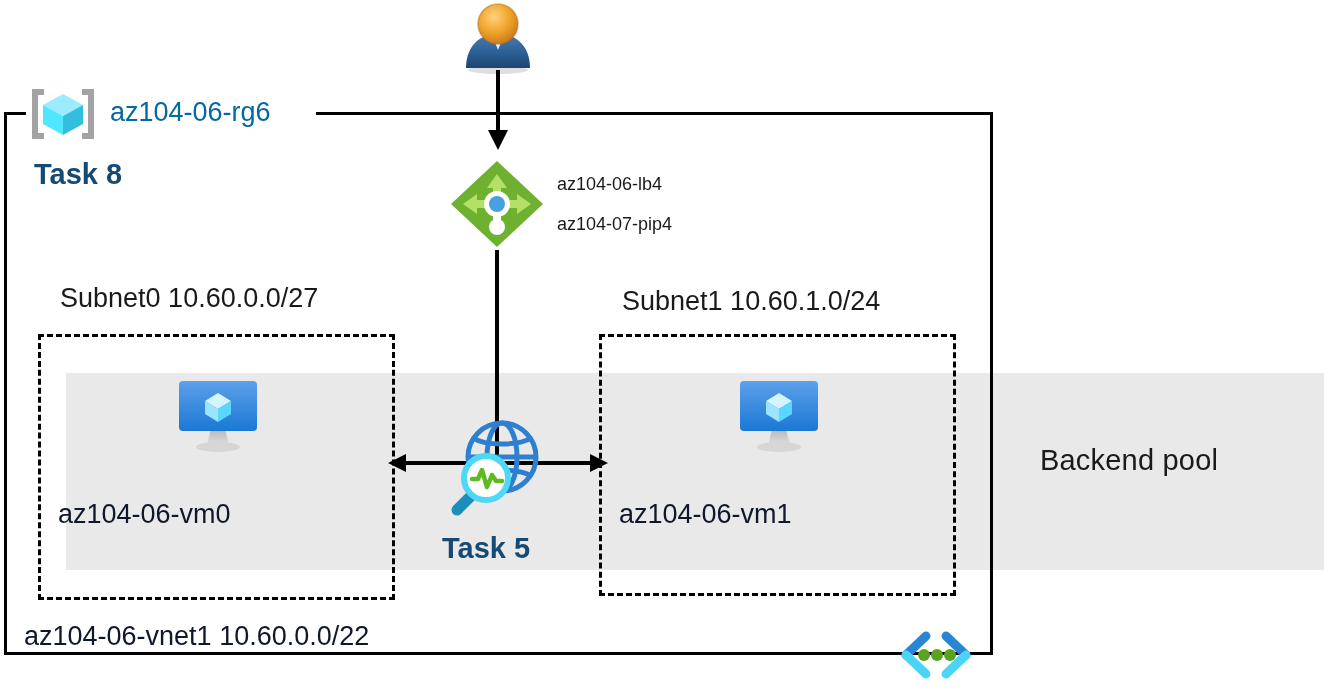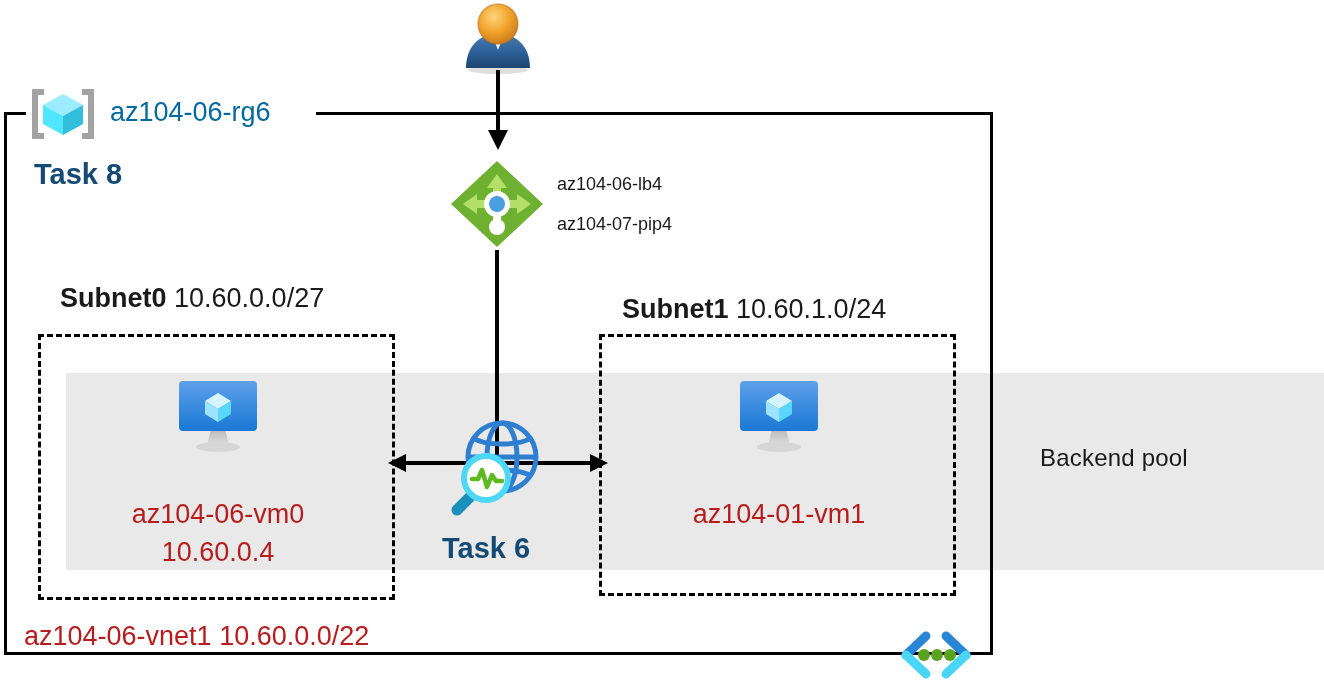--- a/index.html
+++ b/index.html
@@ -24,21 +24,21 @@
     left: 66px;
     top: 373px;
     width: 1258px;
     height: 197px;
     background: #e9e9e9;
   }
   .backend-pool-label {
     position: absolute;
     left: 1040px;
     top: 444px;
-    font-size: 24px;
+    font-size: 29px;
     color: #1a1a1a;
     white-space: nowrap;
     letter-spacing: 0.2px;
   }
 
   
   .vnet-box {
     position: absolute;
     left: 4px;
     top: 112px;
@@ -126,46 +126,45 @@
     background: #000000;
   }
 
   
   .subnet-title {
     position: absolute;
     font-size: 27px;
     color: #1a1a1a;
     white-space: nowrap;
   }
-  .subnet-title b { font-weight: bold; }
+  .subnet-title b { font-weight: normal; }
   .subnet-box {
     position: absolute;
     border: 3px dashed #000000;
     box-sizing: border-box;
     background: transparent;
   }
   #subnet0-box { left: 38px;  top: 334px; width: 357px; height: 266px; }
   #subnet1-box { left: 599px; top: 334px; width: 357px; height: 262px; }
   #subnet0-title { left: 60px;  top: 283px; }
-  #subnet1-title { left: 622px; top: 294px; }
+  #subnet1-title { left: 622px; top: 286px; }
 
   
   .vm-icon {
     position: absolute;
     width: 90px;
     height: 78px;
   }
   #vm0-icon { left: 173px; top: 377px; }
   #vm1-icon { left: 734px; top: 377px; }
   .vm-labels {
     position: absolute;
     font-size: 27px;
-    color: #b91c1c;
+    color: #0f172a;
     line-height: 38px;
-    text-align: center;
     white-space: nowrap;
   }
   #vm0-labels { left: 58px;  top: 495px; width: 320px; }
   #vm1-labels { left: 619px; top: 495px; width: 320px; }
 
   
   .nw-icon {
     position: absolute;
     left: 440px;
     top: 415px;
@@ -195,21 +194,21 @@
     width: 110px;
     height: 30px;
   }
 
   
   .vnet-name {
     position: absolute;
     left: 24px;
     top: 621px;
     font-size: 27px;
-    color: #b91c1c;
+    color: #0f172a;
     white-space: nowrap;
   }
   .vnet-icon {
     position: absolute;
     left: 896px;
     top: 630px;
     width: 80px;
     height: 50px;
   }
 </style>
@@ -314,21 +313,20 @@
       <rect x="6" y="4" width="78" height="50" rx="4" fill="url(#mon0)"></rect>
       <g>
         <path d="M45 16 L58 24 L45 32 L32 24 Z" fill="#d6f4ff"></path>
         <path d="M45 32 L58 24 L58 37 L45 45 Z" fill="#59d7ff"></path>
         <path d="M45 32 L32 24 L32 37 L45 45 Z" fill="#9ce4ff"></path>
       </g>
     </svg>
   </div>
   <div class="vm-labels" id="vm0-labels">
     <div>az104-06-vm0</div>
-    <div>10.60.0.4</div>
   </div>
 
   <div class="subnet-title" id="subnet1-title">
     <b>Subnet1</b>
     <span>10.60.1.0/24</span>
   </div>
   <div class="subnet-box" id="subnet1-box"></div>
   <div class="vm-icon" id="vm1-icon">
     <svg viewBox="0 0 90 78" width="90" height="78">
       <defs>
@@ -345,21 +343,21 @@
       <ellipse cx="45" cy="70" rx="22" ry="5" fill="#d6d6d6"></ellipse>
       <rect x="6" y="4" width="78" height="50" rx="4" fill="url(#mon1)"></rect>
       <g>
         <path d="M45 16 L58 24 L45 32 L32 24 Z" fill="#d6f4ff"></path>
         <path d="M45 32 L58 24 L58 37 L45 45 Z" fill="#59d7ff"></path>
         <path d="M45 32 L32 24 L32 37 L45 45 Z" fill="#9ce4ff"></path>
       </g>
     </svg>
   </div>
   <div class="vm-labels" id="vm1-labels">
-    <div>az104-01-vm1</div>
+    <div>az104-06-vm1</div>
   </div>
 
   <div class="arrow-left">
     <svg viewBox="0 0 110 30" width="110" height="30">
       <line x1="16" y1="15" x2="110" y2="15" stroke="#000" stroke-width="4"></line>
       <polygon points="0,15 18,6 18,24" fill="#000"></polygon>
     </svg>
   </div>
   <div class="arrow-right">
     <svg viewBox="0 0 110 30" width="110" height="30">
@@ -376,21 +374,21 @@
         <line x1="28" y1="42" x2="96" y2="42"></line>
         <path d="M33 23 C45 31 79 31 91 23"></path>
         <path d="M33 61 C45 53 79 53 91 61"></path>
       </g>
 
       <line x1="17" y1="95" x2="38" y2="74" stroke="#1b8fbb" stroke-width="11" stroke-linecap="round"></line>
       <circle cx="46" cy="63" r="22" fill="#ffffff" stroke="#4fd8f5" stroke-width="6"></circle>
       <polyline points="32,64 38,64 42,55 47,72 52,60 56,66 62,66" fill="none" stroke="#5fba22" stroke-width="4.5" stroke-linecap="round" stroke-linejoin="round"></polyline>
     </svg>
   </div>
-  <div class="task2-label">Task 6</div>
+  <div class="task2-label">Task 5</div>
 
   <div class="vnet-name">az104-06-vnet1 10.60.0.0/22</div>
 
   <div class="vnet-icon">
     <svg viewBox="0 0 80 50" width="80" height="50">
 
       <line x1="30" y1="6" x2="10" y2="25" stroke="#2986d6" stroke-width="9" stroke-linecap="round"></line>
       <line x1="10" y1="25" x2="30" y2="44" stroke="#4ad5f7" stroke-width="9" stroke-linecap="round"></line>
 
       <line x1="50" y1="6" x2="70" y2="25" stroke="#2986d6" stroke-width="9" stroke-linecap="round"></line>

